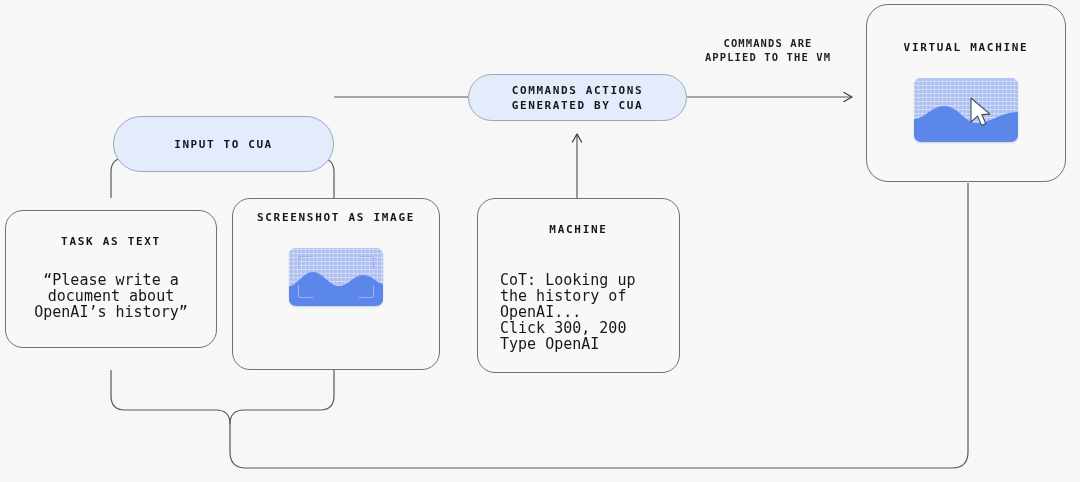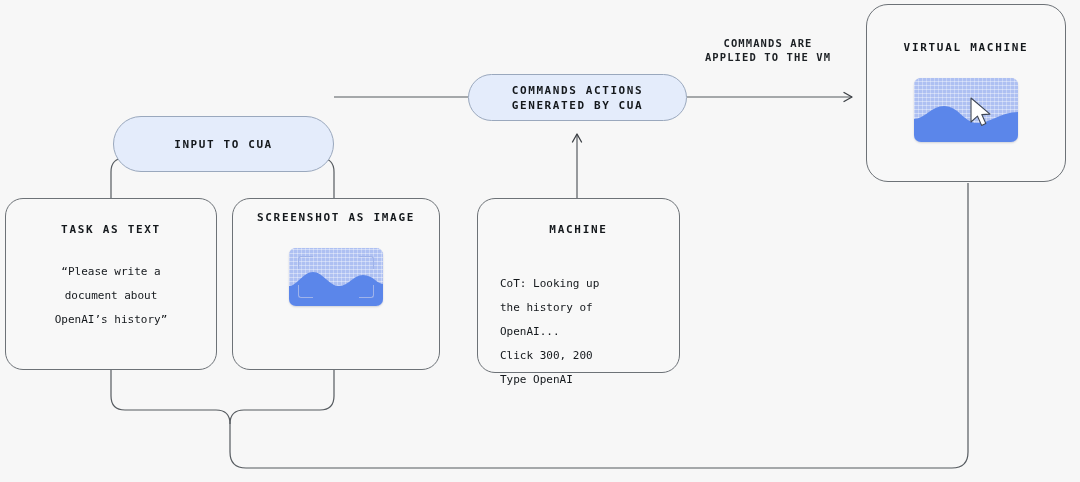--- a/index.html
+++ b/index.html
@@ -77,22 +77,22 @@
     box-sizing: border-box;
   }
   .card-title {
     font-size: 11px;
     font-weight: bold;
     letter-spacing: 1.7px;
     color: #14181c;
     text-align: center;
   }
   .card-body {
-    font-size: 11px;
-    line-height: 24px;
+    font-size: 15px;
+    line-height: 16px;
     color: #14181c;
     white-space: pre-line;
   }
   .card-body.centered { text-align: center; }
   .card-body.left { text-align: left; width: 100%; }
   
   #vm-box {
     left: 866px;
     top: 4px;
     width: 200px;
@@ -203,21 +203,21 @@
       <div class="sky"></div>
       <svg class="wave" viewBox="0 0 104 64" preserveAspectRatio="none">
         <path d="M0,64 L0,41 C10,41 18,28 30,28 C44,28 50,44 62,45 C76,46 86,34 104,34 L104,64 Z" fill="#5b86ea"></path>
       </svg>
       <svg class="cursor-glyph" viewBox="0 0 26 32">
         <path d="M3,2 L3,26 L9.5,20.2 L13.6,29.4 L17.8,27.5 L13.8,18.6 L22,18.1 Z" fill="#ffffff" stroke="#3f4757" stroke-width="1.1" stroke-linejoin="round"></path>
       </svg>
     </div>
   </div>
 
-  <div class="node card" id="task-card" style="left:5px; top:198px; width:212px; height:172px; padding:24px 16px 0;">
+  <div class="node card" id="task-card" style="left:5px; top:210px; width:212px; height:138px; padding:24px 16px 0;">
     <div class="card-title">TASK AS TEXT</div>
     <div class="card-body centered" style="margin-top:24px;">“Please write a
 document about
 OpenAI’s history”</div>
   </div>
 
   <div class="node card" id="screenshot-card" style="left:232px; top:198px; width:208px; height:172px; padding:12px 14px 0;">
     <div class="card-title">SCREENSHOT AS IMAGE</div>
 
     <div class="thumb" style="width:94px; height:58px; margin-top:24px;">

